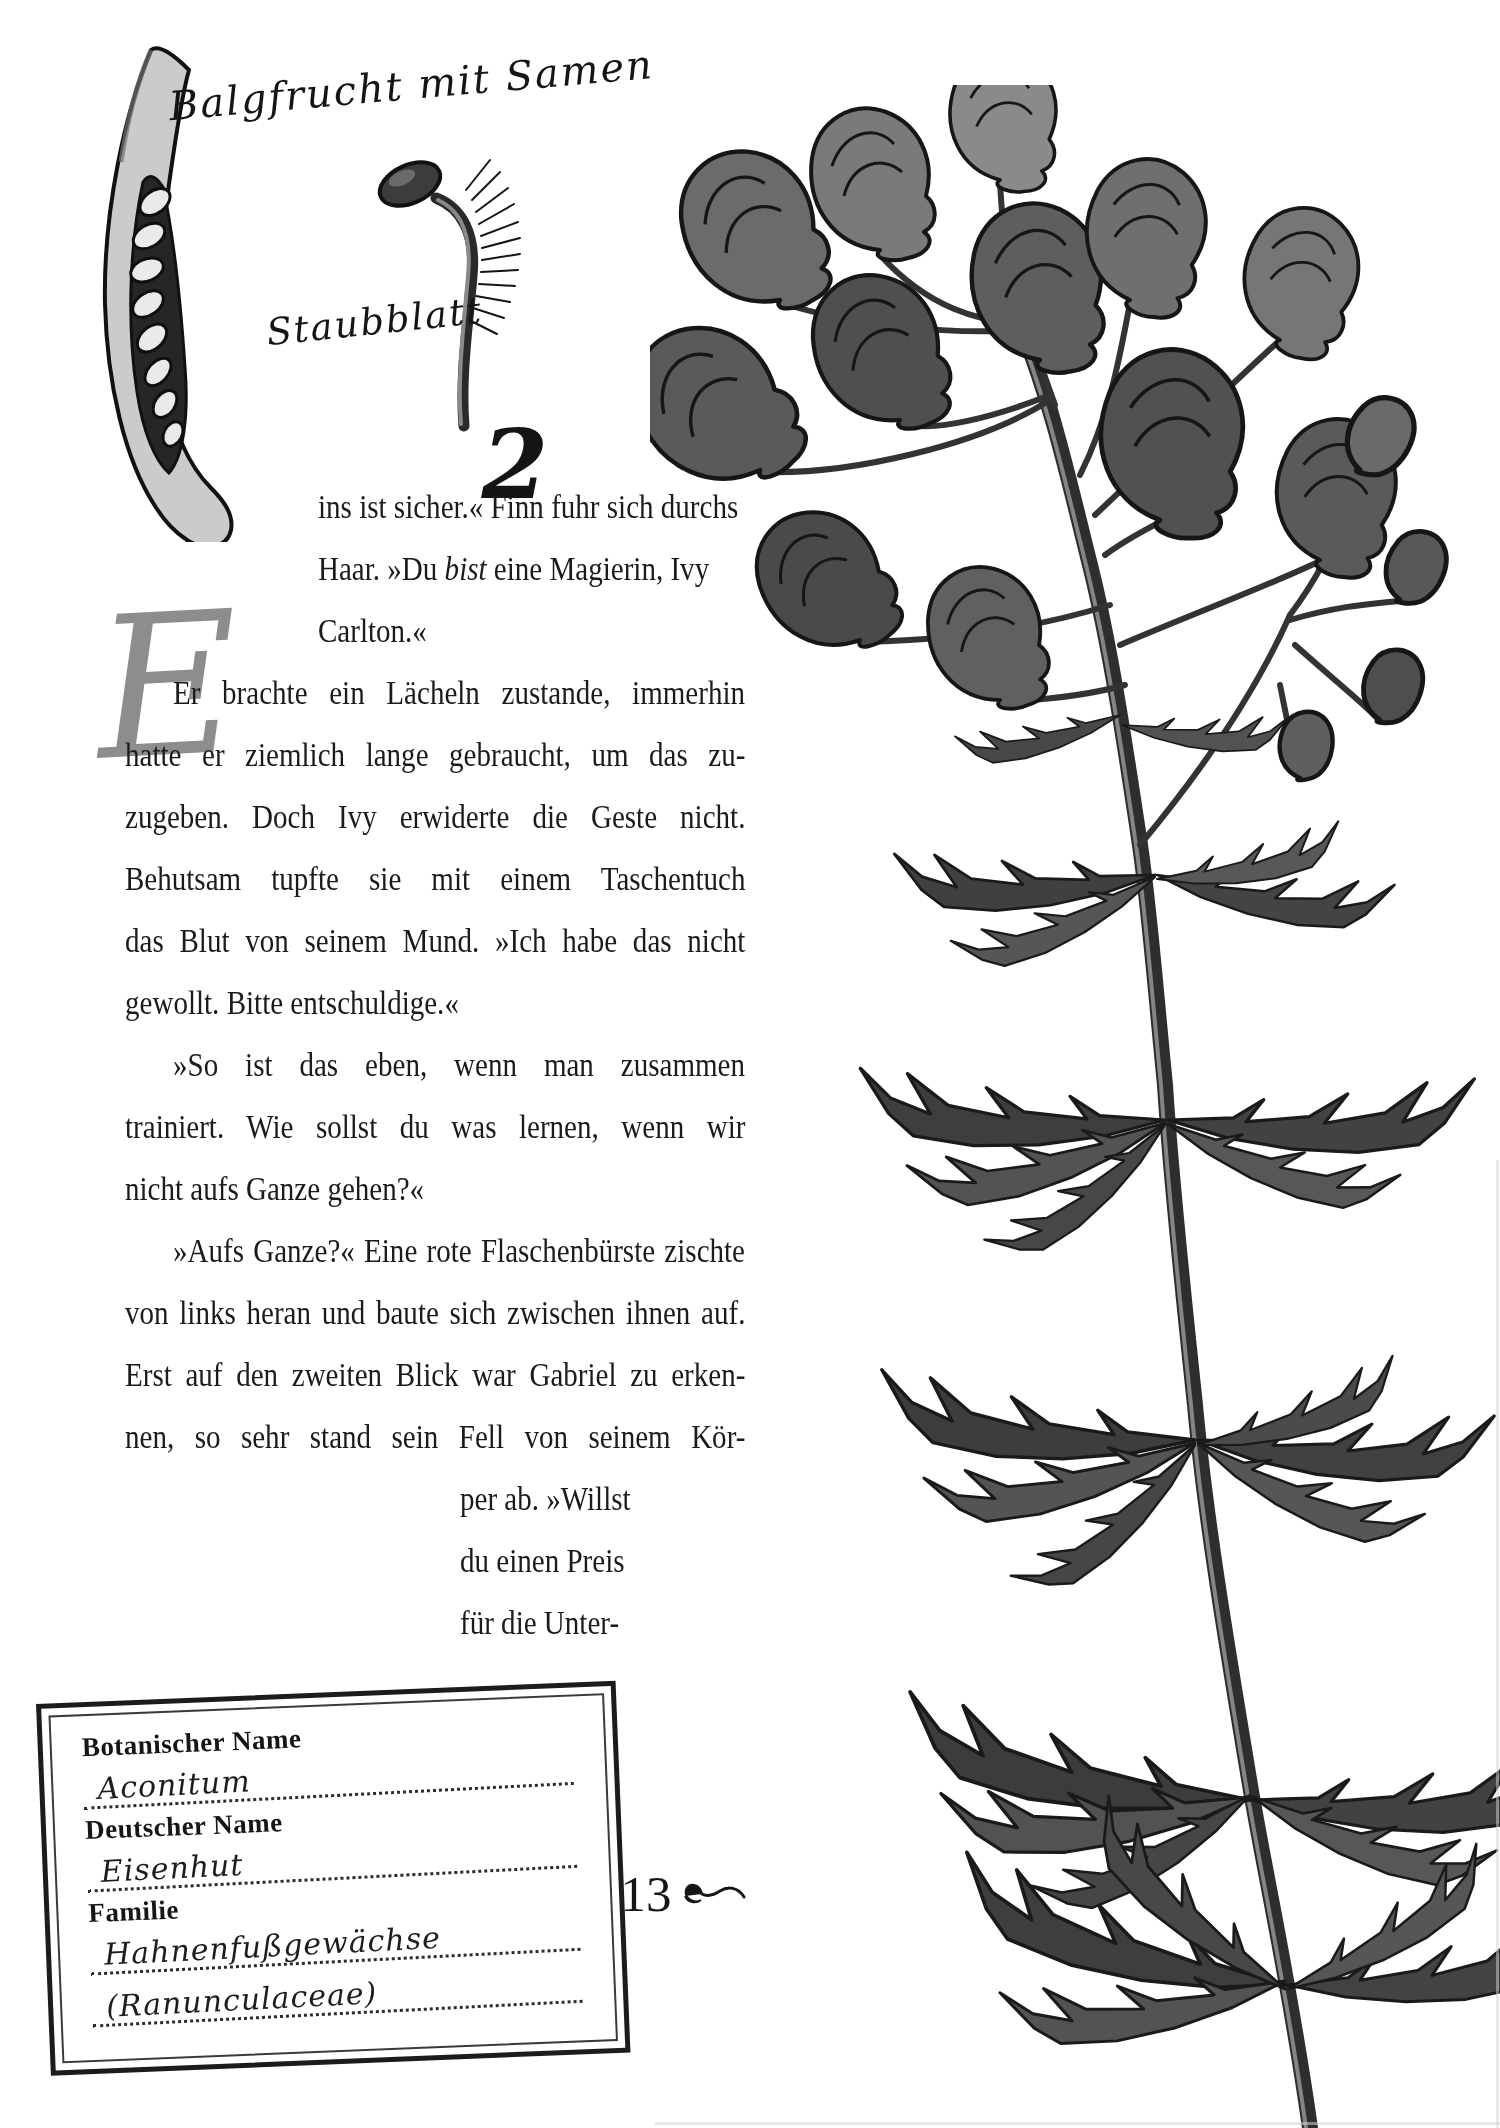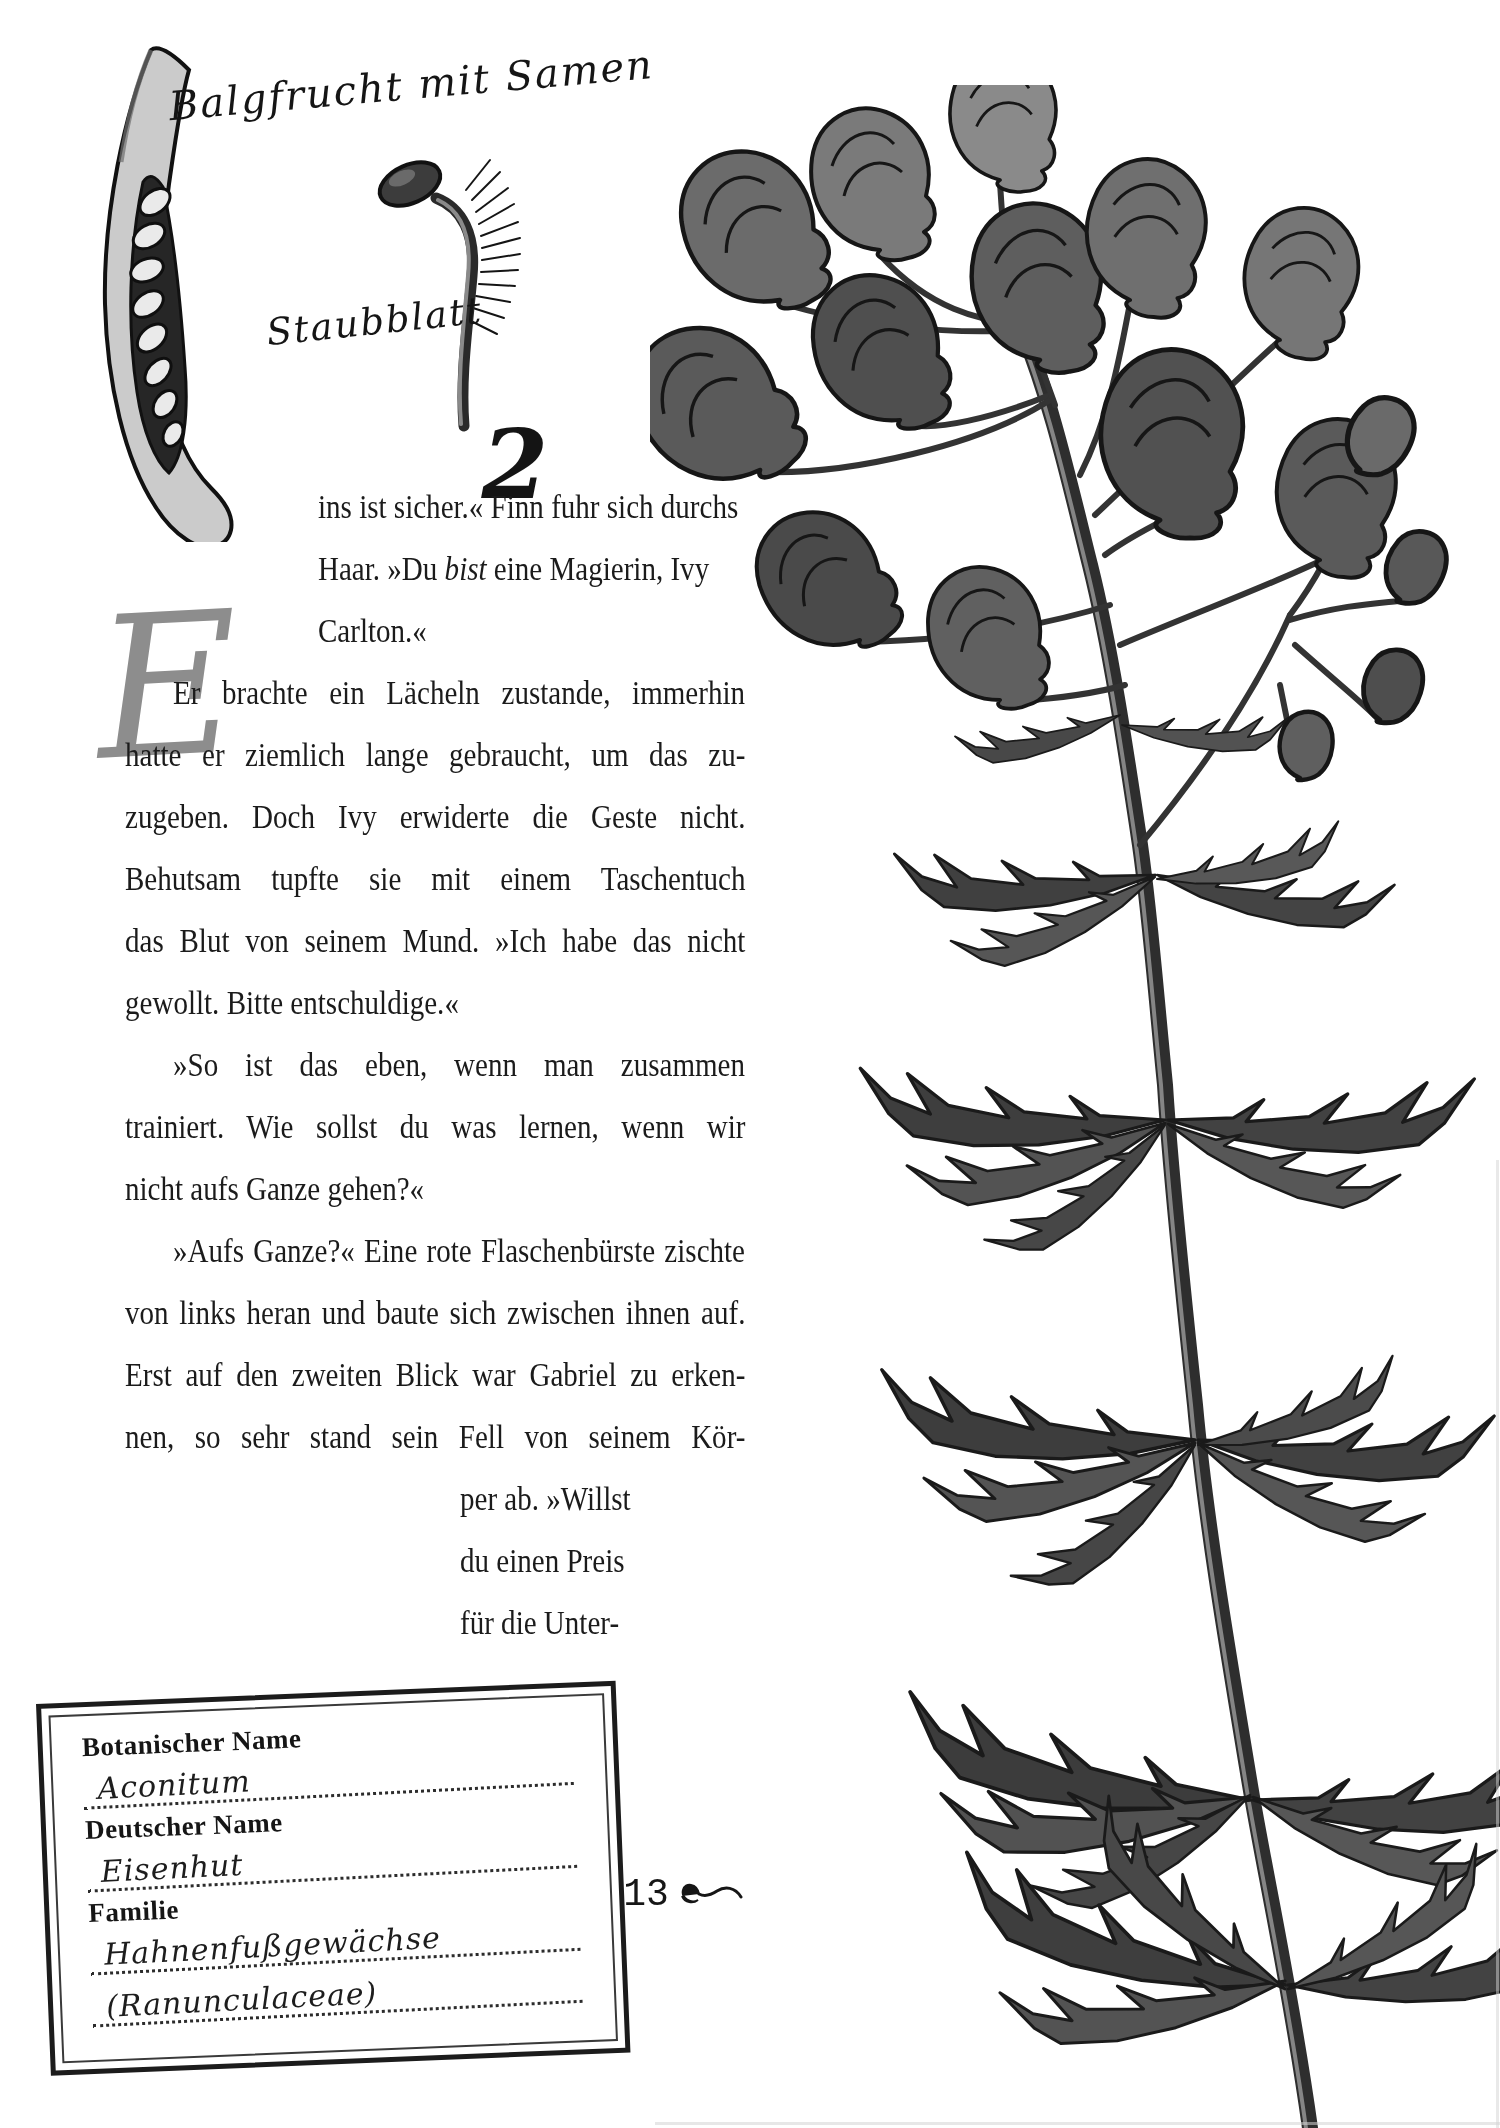--- a/index.html
+++ b/index.html
@@ -41,21 +41,21 @@
     color:#151515; letter-spacing:2px; white-space:nowrap;
   }
   .hw-top   { left:168px; top:62px;  font-size:40px; transform:rotate(-5deg); }
   .hw-stam  { left:266px; top:300px; font-size:37px; transform:rotate(-6deg); }
   
   .pagenum-row {
     position:absolute; left:538px; top:1868px; width:216px; height:52px;
     display:flex; align-items:center; justify-content:center; gap:12px;
   }
   .pagenum-row .num {
-    font-family:Liberation Mono, monospace; font-size:38px; color:#161616;
+    font-family:Liberation Serif, serif; font-size:51px; color:#161616;
   }
   
   .card {
     position:absolute; left:36px; top:1704px; width:580px; height:372px;
     transform:rotate(-2.3deg); transform-origin:0 0;
     background:#ffffff;
     border:5px solid #1c1c1c;
     box-sizing:border-box;
   }
   .card-inner {

